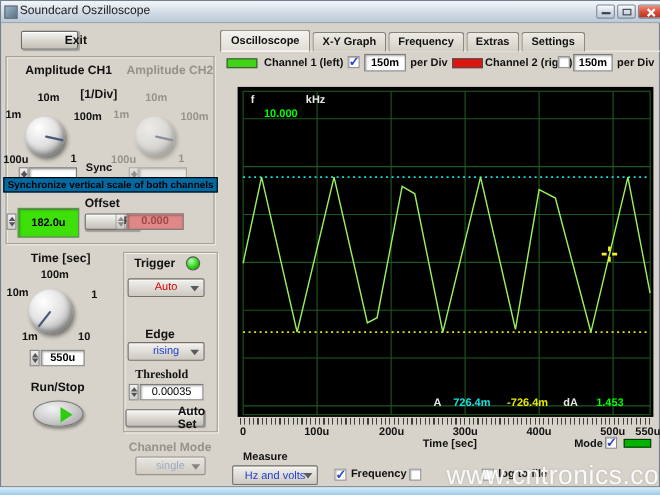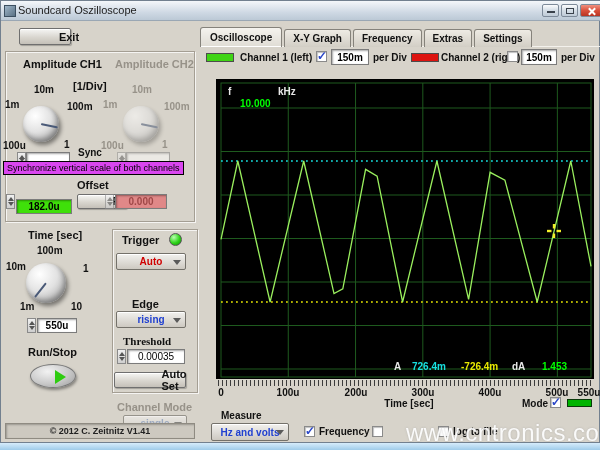--- a/index.html
+++ b/index.html
@@ -32,21 +32,21 @@
   .field{position:absolute;background:#fff;border:1px solid #7b7b7b;
     box-shadow:inset 1px 1px 2px rgba(0,0,0,.35);font-size:10px;font-weight:bold;color:#000;
     display:flex;align-items:center;justify-content:center;box-sizing:border-box;}
   .spinner{position:absolute;width:9px;background:linear-gradient(#efefef,#cfcfcf);
     border:1px solid #8a8a8a;box-sizing:border-box;}
   .spinner::before{content:"";position:absolute;left:1px;top:2px;border-left:3px solid transparent;
     border-right:3px solid transparent;border-bottom:4px solid #555;}
   .spinner::after{content:"";position:absolute;left:1px;bottom:2px;border-left:3px solid transparent;
     border-right:3px solid transparent;border-top:4px solid #555;}
   .dd{position:absolute;background:linear-gradient(#f2f1ee,#cdc9c1);border:1px solid #74716a;
-    border-radius:2px;box-shadow:inset 0 1px 0 #fff;font-size:10px;font-weight:bold;
+    border-radius:2px;box-shadow:inset 0 1px 0 #fff;font-size:10px;font-weight:normal;
     display:flex;align-items:center;justify-content:center;box-sizing:border-box;}
   .dd .arr{position:absolute;right:4px;top:6px;width:0;height:0;border-left:4px solid transparent;
     border-right:4px solid transparent;border-top:5px solid #5a5a5a;}
   .dd.disabled{opacity:.65;}
   .checkbox{position:absolute;width:11px;height:11px;background:#fff;border:1px solid #8a8a8a;
     box-shadow:inset 1px 1px 1px rgba(0,0,0,.25);box-sizing:border-box;}
   .checkbox.checked::after{content:"\2713";position:absolute;left:0px;top:-3px;
     font-size:12px;font-weight:bold;color:#2a46c8;}
   .etched{position:absolute;border:1px solid #a49e93;box-shadow:1px 1px 0 rgba(255,255,255,.75),
     inset 1px 1px 0 rgba(255,255,255,.75);box-sizing:border-box;}
@@ -58,22 +58,22 @@
     background:#4a5a78;transform-origin:0 50%;border-radius:1px;}
   .knob.disabled{opacity:.55;}
   .led{position:absolute;width:13px;height:13px;border-radius:50%;
     background:radial-gradient(circle at 35% 30%,#b8ffb0,#2ed318 55%,#0f8a06);
     border:1px solid #555;box-sizing:border-box;}
   .runbtn{position:absolute;width:46px;height:24px;border-radius:50%;
     background:radial-gradient(ellipse at 38% 30%,#f2f2f2,#c9c9c9 55%,#9a9a9a);
     border:1px solid #777;box-shadow:1px 2px 3px rgba(0,0,0,.4);box-sizing:border-box;}
   .runbtn .play{position:absolute;left:24px;top:5px;width:0;height:0;
     border-top:7px solid transparent;border-bottom:7px solid transparent;border-left:11px solid #2ecc10;}
-  .tooltip{position:absolute;background:#d946ef;border:1px solid #000;font-size:9px;color:#000;
-    padding:1px 3px;white-space:nowrap;z-index:30;}
+  .tooltip{position:absolute;background:#0369a1;border:1px solid #000;font-size:9px;color:#000;
+    padding:1px 3px;white-space:nowrap;z-index:30;font-weight:bold;}
   
   .tabs{position:absolute;left:199px;top:26px;display:flex;align-items:flex-end;}
   .tab{position:relative;padding:3px 8px 3px;font-size:10px;font-weight:bold;color:#111;
     background:linear-gradient(#eeebe4,#d2cec5);border:1px solid #85827b;border-bottom:none;
     border-radius:3px 3px 0 0;margin-right:2px;white-space:nowrap;}
   .tab.active{background:linear-gradient(#f5f3ee,#dfdcd4);padding:4px 9px;box-shadow:0 -1px 0 #fff inset;}
   .content-frame{position:absolute;left:200px;top:45px;width:399px;height:375px;
     border-top:1px solid #f3f1ec;box-sizing:border-box;}
   .swatch{position:absolute;height:9px;border:1px solid #4c4c4c;box-sizing:border-box;}
   
@@ -137,21 +137,21 @@
 
     <div class="lbl small" style="left:77px;top:146px;">Sync</div>
     <div class="spinner" style="left:16px;top:151px;height:13px;"></div>
     <div class="field" style="left:25px;top:151px;width:44px;height:13px;"></div>
     <div class="spinner" style="left:116px;top:151px;height:13px;opacity:.5;"></div>
     <div class="field" style="left:125px;top:151px;width:44px;height:13px;opacity:.5;"></div>
     <div class="tooltip" style="left:2px;top:160px;">Synchronize vertical scale of both channels</div>
 
     <div class="lbl" style="left:76px;top:178px;">Offset</div>
     <div class="spinner" style="left:5px;top:193px;height:15px;"></div>
-    <div class="field" style="left:15px;top:198px;width:56px;height:15px;background:#3fe00a;">182.0u</div>
+    <div class="field" style="left:15px;top:188px;width:56px;height:27px;background:#3fe00a;">182.0u</div>
     <div class="btn" style="left:76px;top:193px;width:35px;height:15px;font-size:10px;">Reset</div>
     <div class="spinner" style="left:104px;top:193px;height:15px;opacity:.6;"></div>
     <div class="field" style="left:114px;top:193px;width:52px;height:15px;background:#e08888;color:#9f4848;">0.000</div>
 
     <div class="lbl" style="left:27px;top:228px;">Time [sec]</div>
     <div class="lbl small" style="left:36px;top:244px;">100m</div>
     <div class="lbl small" style="left:5px;top:260px;">10m</div>
     <div class="lbl small" style="left:82px;top:262px;">1</div>
     <div class="lbl small" style="left:19px;top:300px;">1m</div>
     <div class="lbl small" style="left:70px;top:300px;">10</div>
@@ -182,21 +182,20 @@
     <div class="spinner" style="left:116px;top:348px;height:15px;"></div>
     <div class="field" style="left:126px;top:348px;width:58px;height:15px;font-weight:normal;">0.00035</div>
     <div class="btn" style="left:113px;top:371px;width:72px;height:16px;">Auto Set</div>
 
     <div class="lbl gray" style="left:116px;top:400px;">Channel Mode</div>
     <div class="dd disabled" style="left:122px;top:414px;width:64px;height:17px;color:#7f95bb;">
         <span>single</span>
         <span class="arr"></span>
       </div>
 
-    <div class="copyrightbar">© 2012  C. Zeitnitz V1.41</div>
 
     <div class="content-frame"></div>
     <div class="tabs">
       <div class="tab active">Oscilloscope</div>
       <div class="tab">X-Y Graph</div>
       <div class="tab">Frequency</div>
       <div class="tab">Extras</div>
       <div class="tab">Settings</div>
     </div>
 

